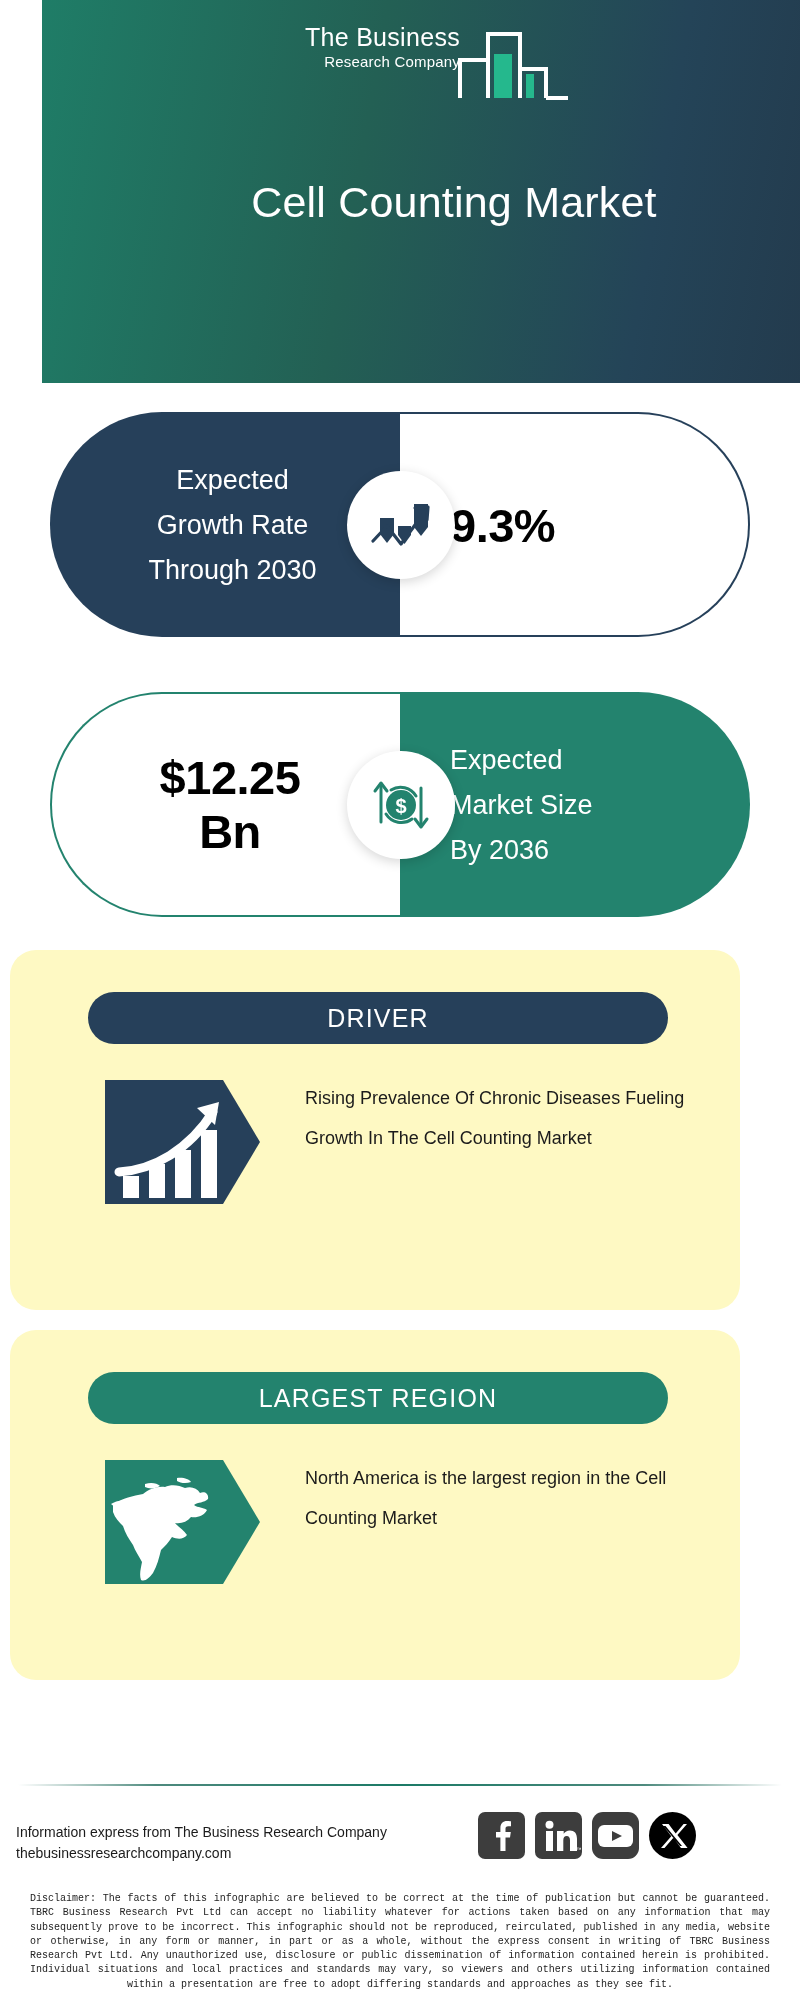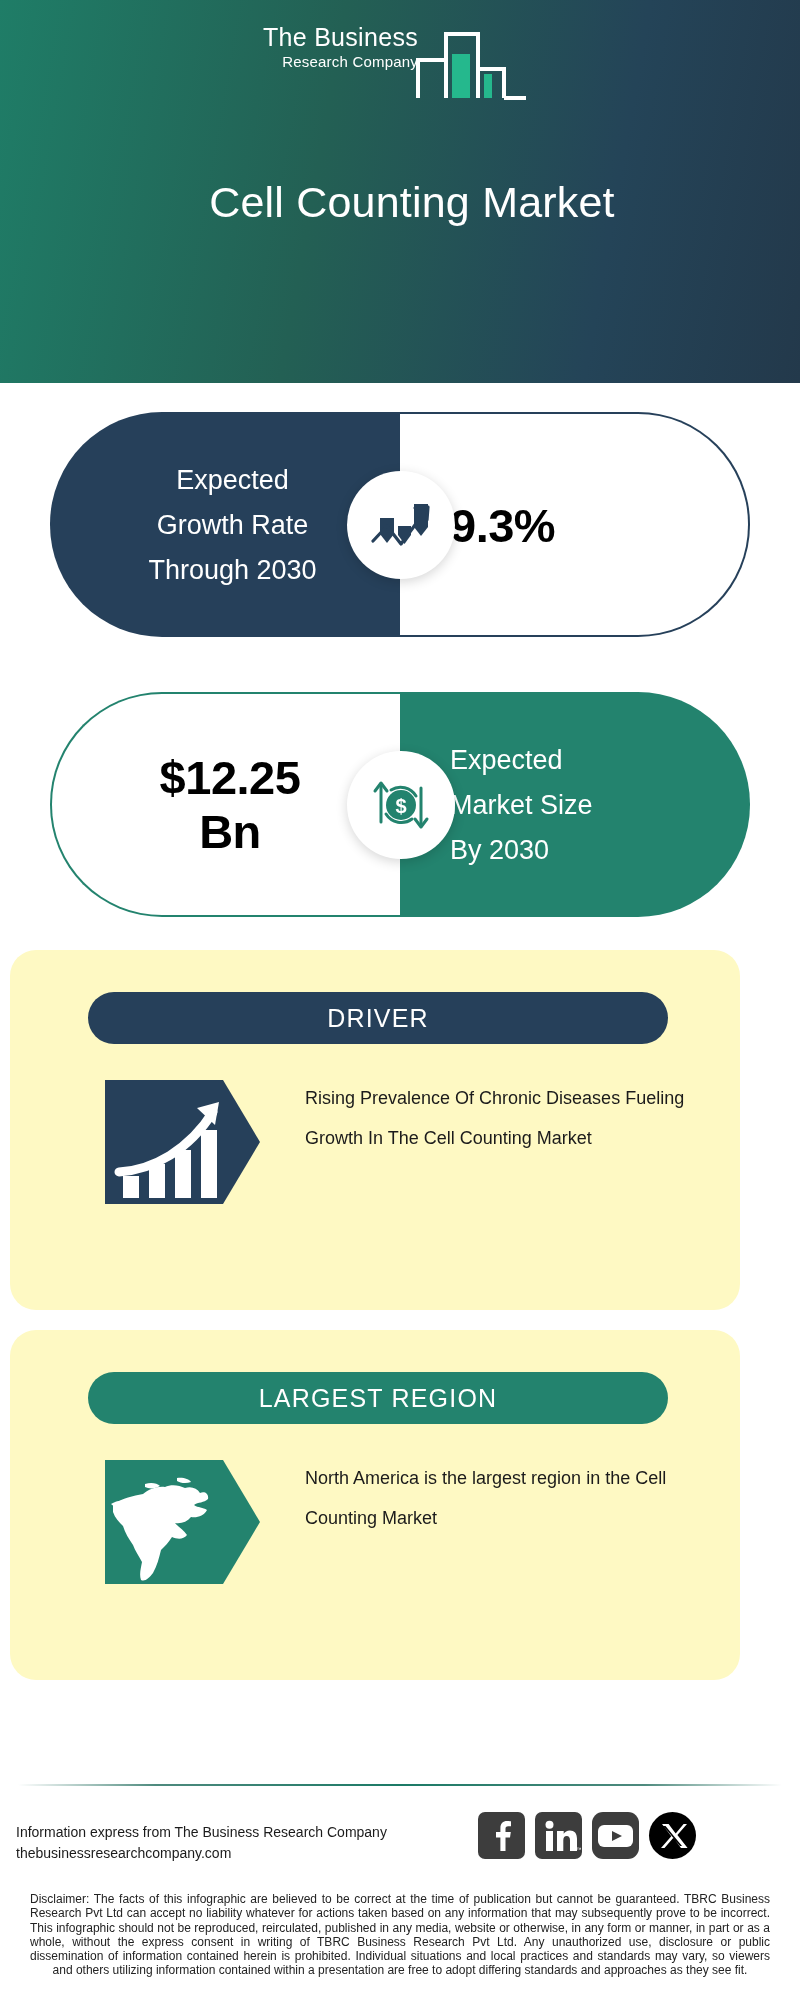--- a/index.html
+++ b/index.html
@@ -8,20 +8,21 @@
     height: 2000px;
     background: #ffffff;
     font-family: "Liberation Sans", sans-serif;
     overflow: hidden;
   }
   .page {
     position: relative;
     width: 712px;
     height: 2000px;
     background: #ffffff;
+    padding-left: 42px;
   }
 
   
   .header {
     position: relative;
     width: 800px;
     height: 383px;
     background: linear-gradient(100deg, #1f7d67 0%, #236054 40%, #244458 75%, #23394b 100%);
     overflow: hidden;
   }
@@ -246,25 +247,26 @@
   }
   .sq { background: #3d3d3d; border-radius: 7px; }
   .rr { background: #3d3d3d; border-radius: 11px; }
   .cir { background: #000000; border-radius: 50%; }
 
   .disclaimer {
     position: absolute;
     left: 30px;
     top: 1892px;
     width: 740px;
-    font-size: 12px;
+    font-size: 10px;
     line-height: 14.3px;
     color: #232323;
     text-align: justify;
     text-align-last: center;
+    font-family: Liberation Mono, monospace;
   }
 </style>
 </head>
 <body>
 
 <div class="page">
 
   <div class="header">
 
     <div class="logo">
@@ -336,21 +338,21 @@
           <path d="M53 16 L53 54"></path>
           <path d="M47 47 L53 55 L59 47"></path>
         </g>
         <text x="33" y="41" font-family="'Liberation Sans', sans-serif" font-size="20" font-weight="bold" fill="#ffffff" text-anchor="middle">$</text>
       </svg>
     </div>
 
     <div class="stat-label right-side">
       <div>Expected</div>
       <div>Market Size</div>
-      <div>By 2030</div>
+      <div>By 2036</div>
     </div>
   </div>
 
   <div class="panel driver">
     <div class="pill dark">DRIVER</div>
 
     <div class="panel-icon">
       <svg width="155" height="155" viewBox="0 0 155 155">
         <path d="M0 0 H118 L155 62 L118 124 H0 Z" fill="#26405a"></path>
         <g fill="#ffffff">

